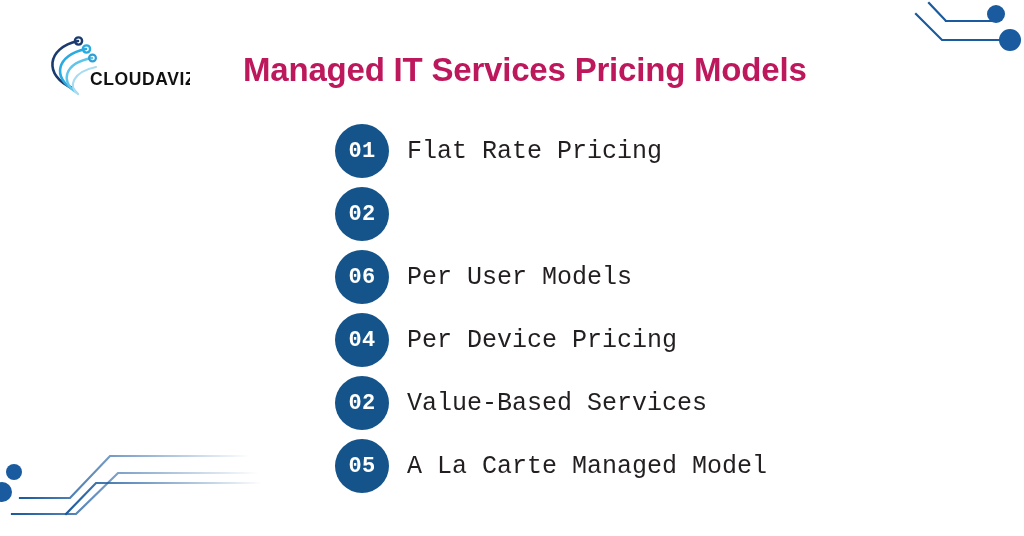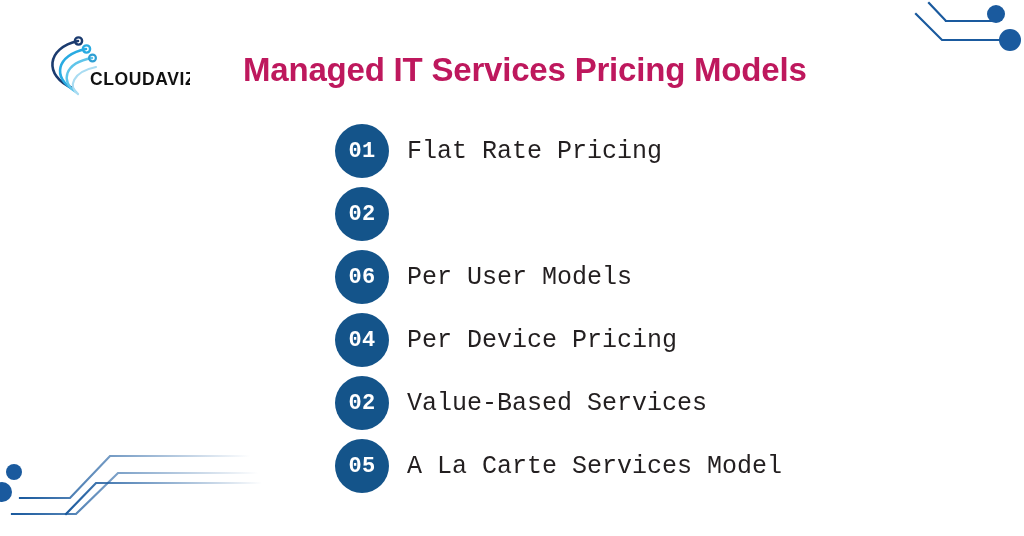--- a/index.html
+++ b/index.html
@@ -184,17 +184,17 @@
     <li class="list-item">
       <span class="badge">04</span>
       <span class="item-label">Per Device Pricing</span>
     </li>
     <li class="list-item">
       <span class="badge">02</span>
       <span class="item-label">Value-Based Services</span>
     </li>
     <li class="list-item">
       <span class="badge">05</span>
-      <span class="item-label">A La Carte Services Model</span>
+      <span class="item-label">A La Carte Managed Model</span>
     </li>
   </ul>
 
 </div>
 
 </body></html>

